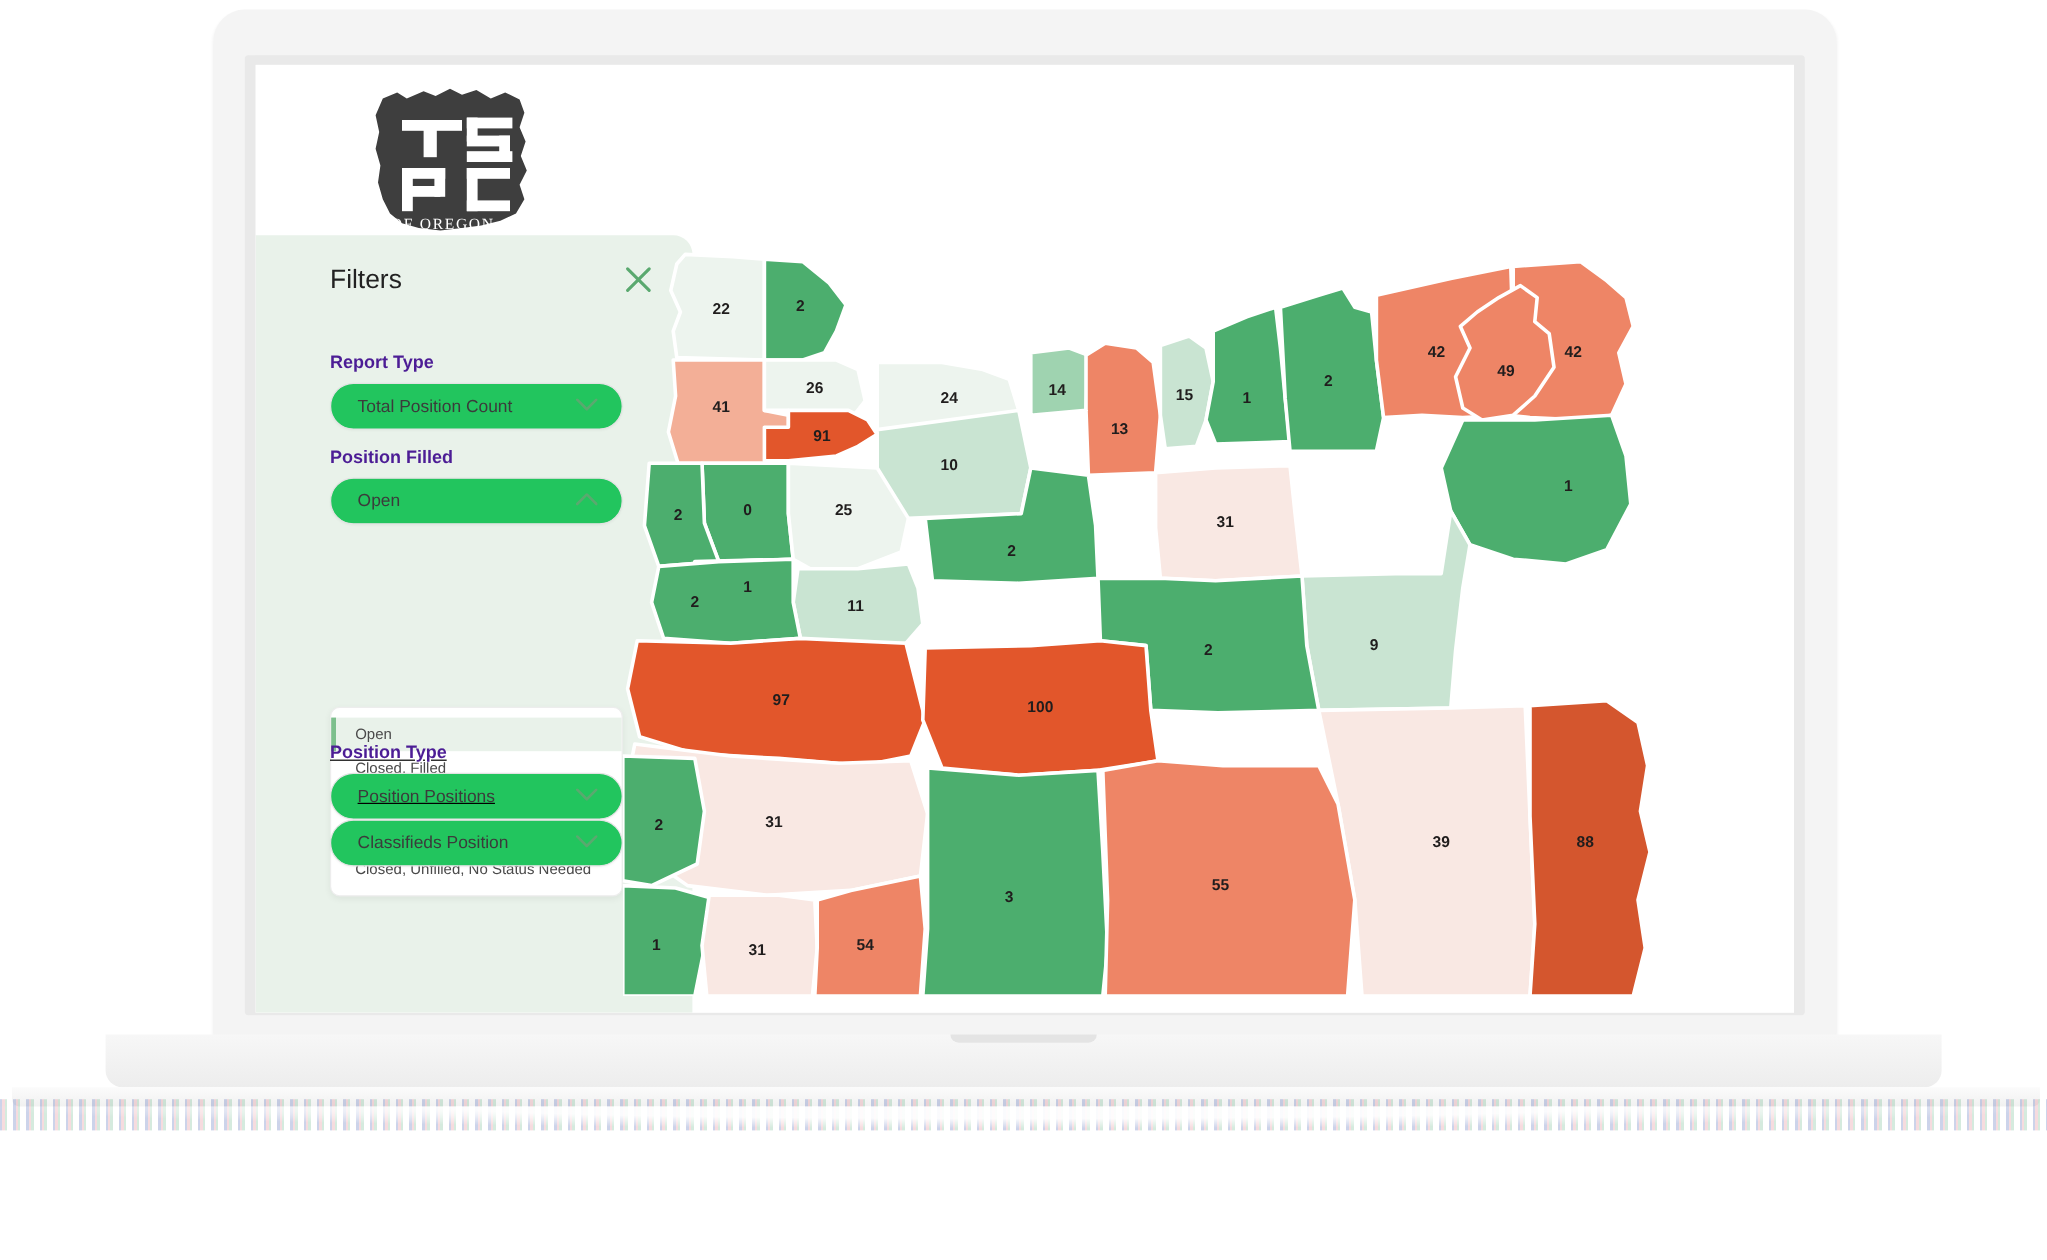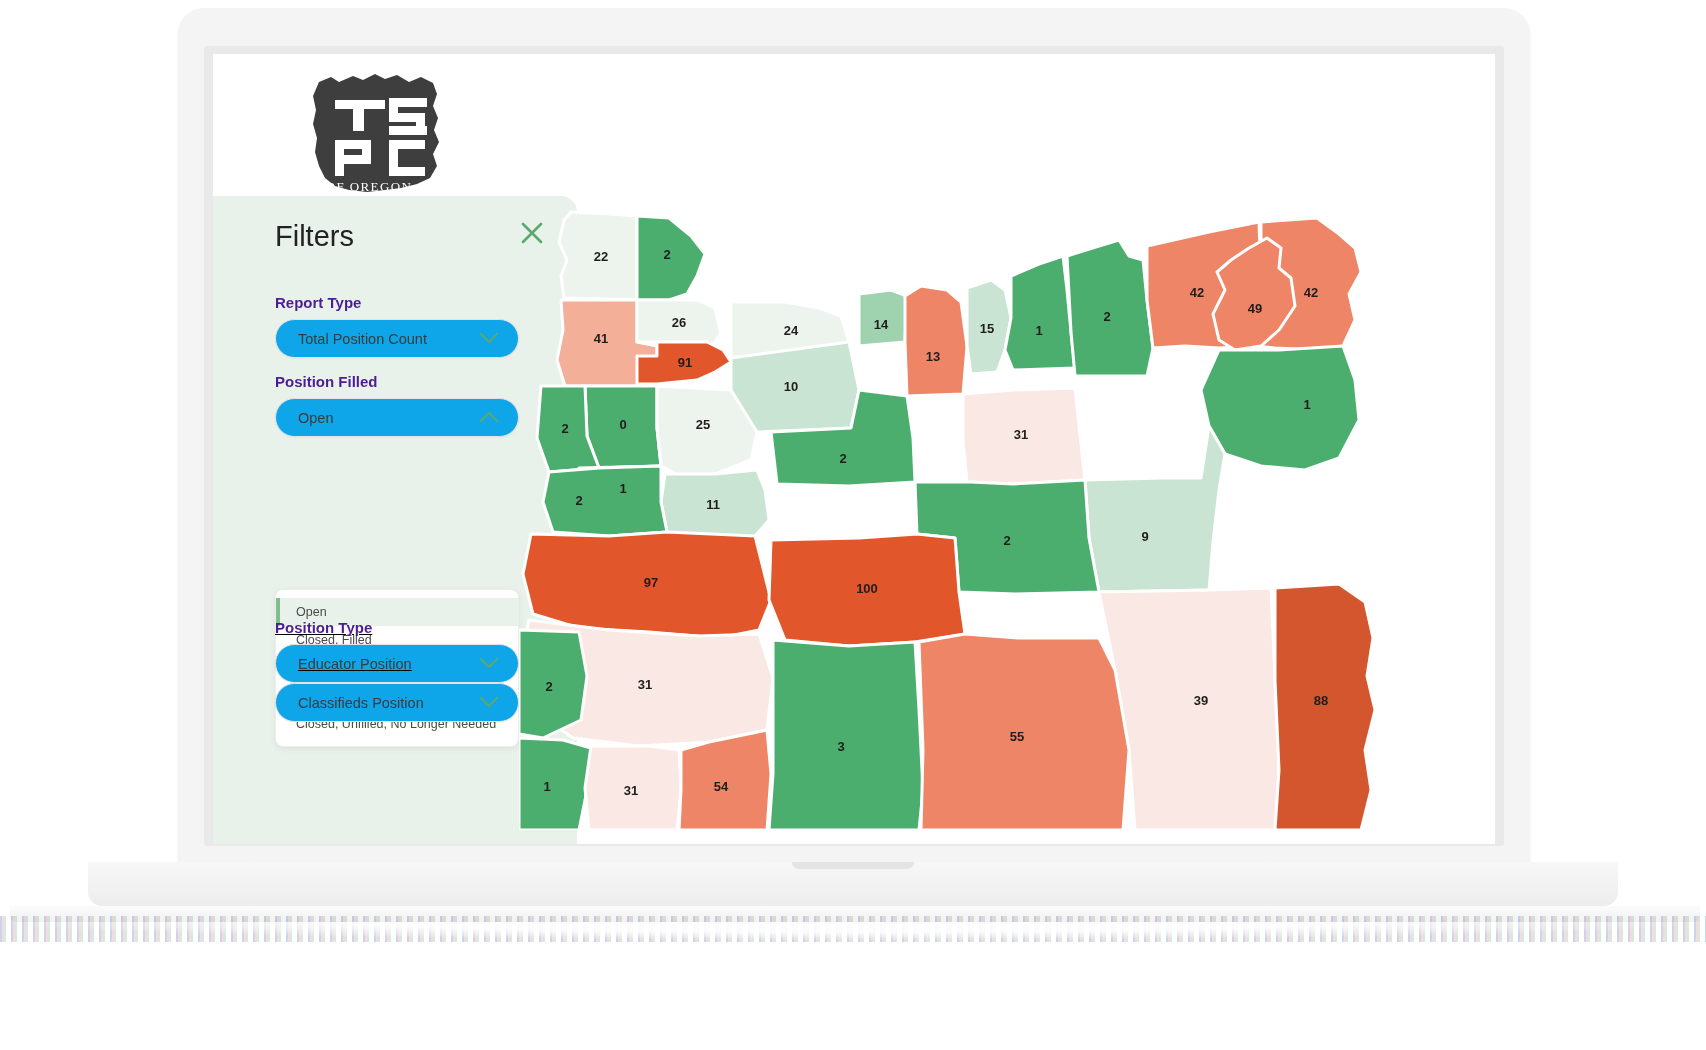--- a/index.html
+++ b/index.html
@@ -79,28 +79,28 @@
     font-size: 42px; letter-spacing: 1.2px; color:#8b8b8b; font-weight:400;
     white-space: nowrap; transform: scaleX(.80); transform-origin: left center;
   }
   .title-rule { margin-top: 12px; height: 8px; width: 690px; background:#d8ead9; border-radius:4px; }
 
   
   .filters {
     position:absolute; left:0px; top:142px; width:364px; height:648px;
     background:#e9f2ea; border-top-right-radius:16px;
   }
-  .filters-title { position:absolute; left:62px; top:24px; font-size:29px; color:#222; }
+  .filters-title { position:absolute; left:62px; top:24px; font-size:22px; color:#222; }
   .close-icon { position:absolute; right:28px; top:20px; width:34px; height:34px; cursor:pointer; }
   .close-icon svg { display:block; }
 
   .field-group { position:absolute; left:62px; width:244px; }
   .field-label { font-size:15px; font-weight:bold; color:#4c1d95; margin-bottom:8px; }
   .select {
-    position:relative; height:39px; background:#0ea5e9;
+    position:relative; height:39px; background:#22c55e;
     border:1px solid #e3e3e3; border-radius:22px;
     display:flex; align-items:center; padding-left:22px;
     font-size:14.5px; color:#3b3b3b;
     box-shadow: 0 1px 2px rgba(0,0,0,.04);
     cursor:pointer;
   }
   .chev { position:absolute; right:20px; top:50%; transform:translateY(-50%); }
 
   .options {
     position:absolute; left:62px; top:393px; width:244px;
@@ -192,27 +192,27 @@
               </svg>
             </span>
           </div>
         </div>
 
         <div class="options">
           <div class="option selected">Open</div>
           <div class="option">Closed, Filled</div>
           <div class="option">Closed, Filled, No-Show</div>
           <div class="option">Closed, Unfilled, Unsucessful</div>
-          <div class="option">Closed, Unfilled, No Longer Needed</div>
+          <div class="option">Closed, Unfilled, No Status Needed</div>
         </div>
 
         <div class="field-group" style="top:423px;text-decoration:underline;">
           <div class="field-label">Position Type</div>
           <div class="select">
-            <span>Educator Position</span>
+            <span>Position Positions</span>
             <span class="chev">
               <svg width="18" height="11" viewBox="0 0 18 11">
                 <path d="M1 1 L9 9 L17 1" stroke="#5aa96f" stroke-width="2.2" fill="none" stroke-linecap="round" stroke-linejoin="round"></path>
               </svg>
             </span>
           </div>
         </div>
 
         <div class="field-group" style="top:487px;">
           <div class="select">

